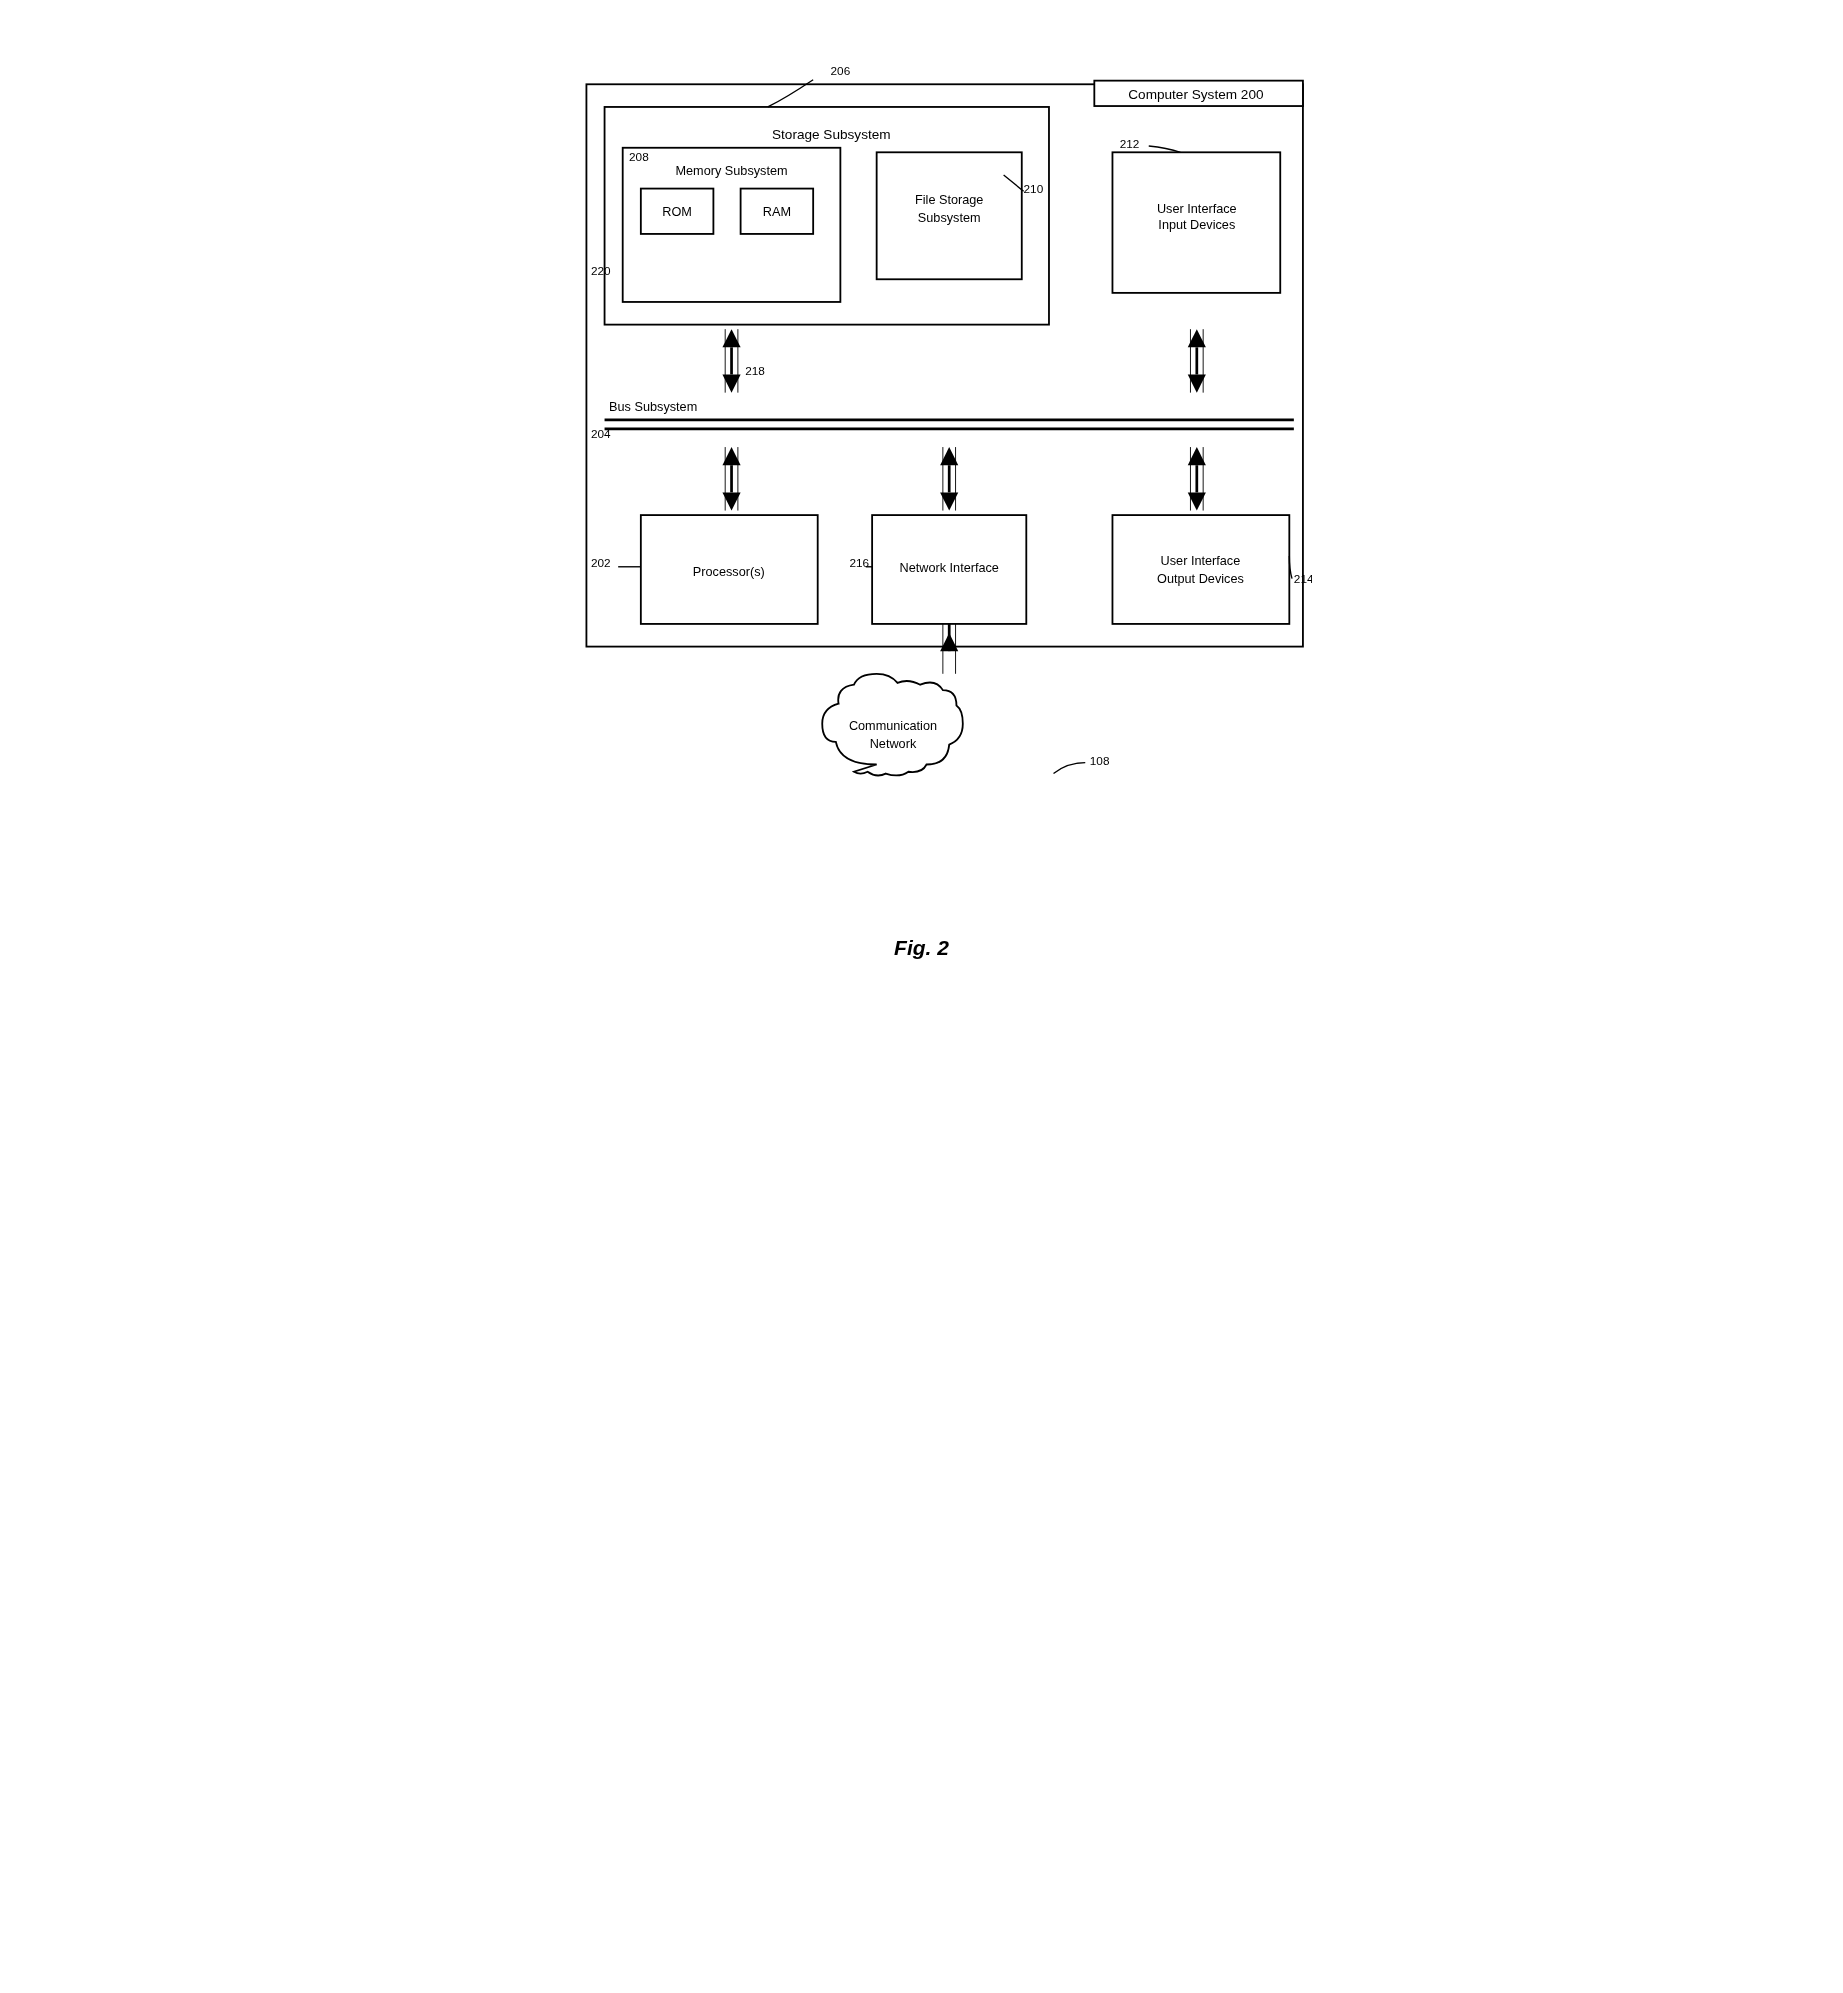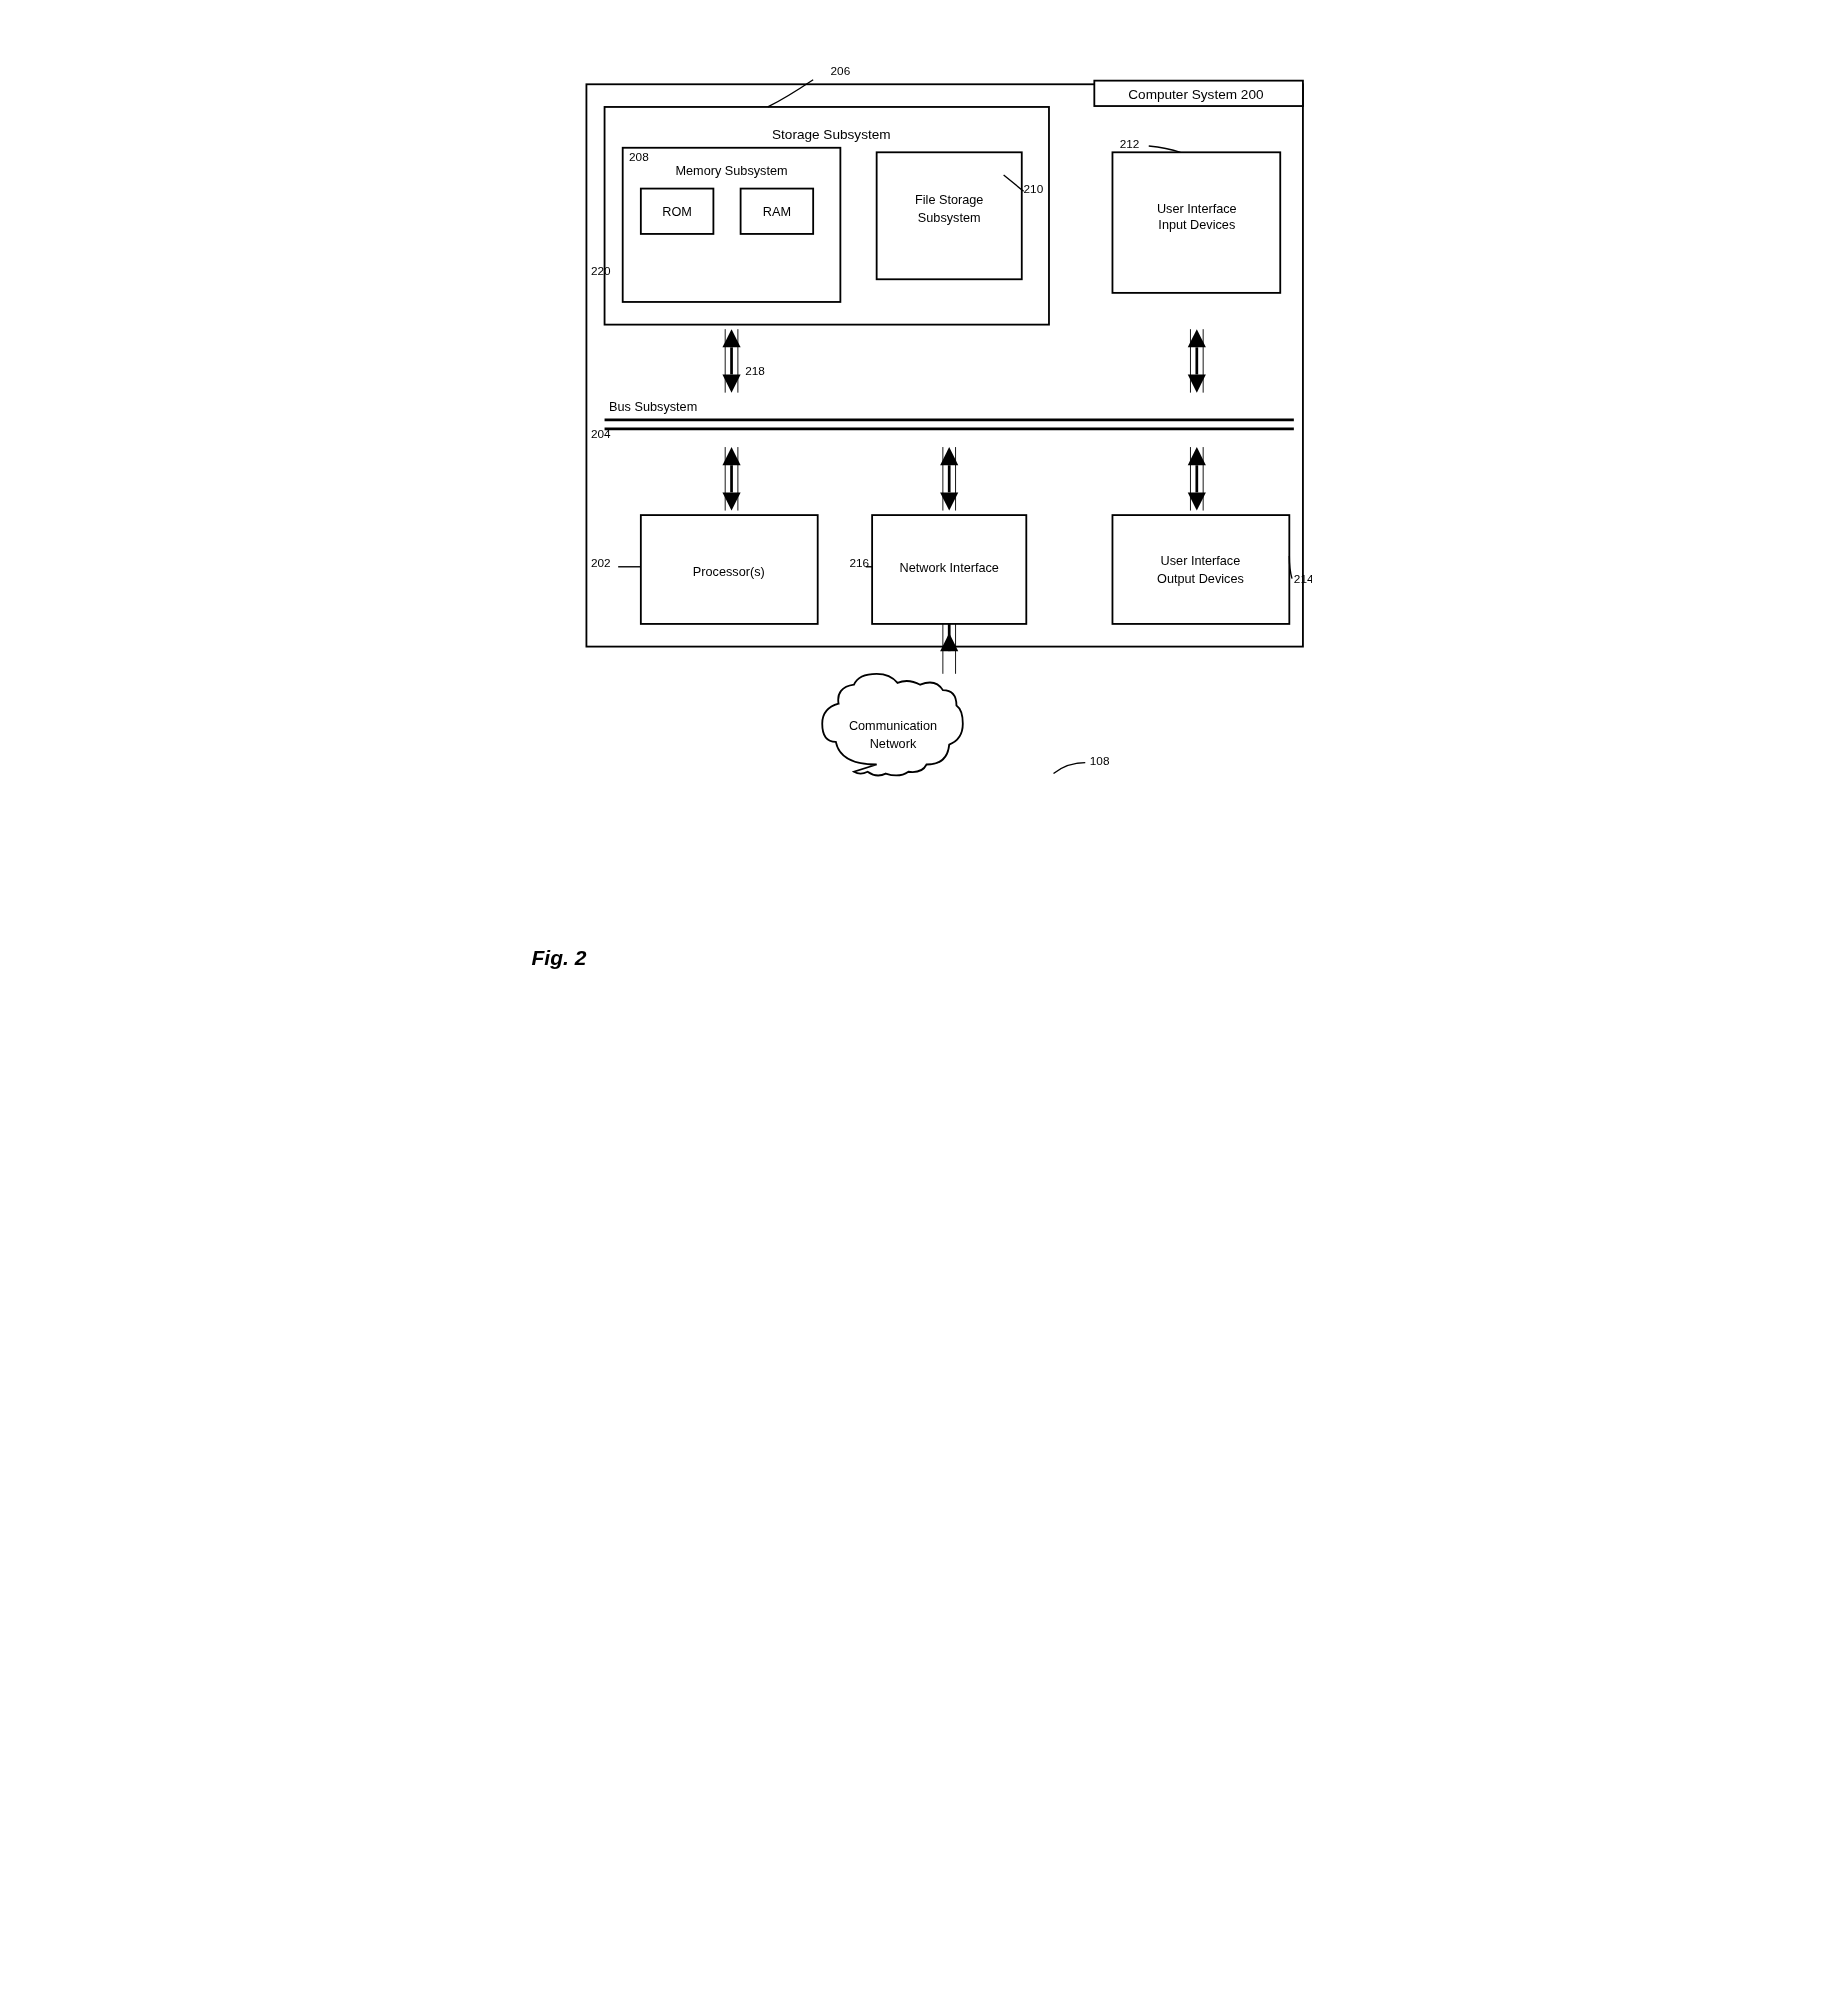--- a/index.html
+++ b/index.html
@@ -18,25 +18,25 @@
       padding: 28.5px 38px 38px 38px;
     }
 
     
     .diagram-svg {
       width: 100%;
     }
 
     
     .fig-label {
-      text-align: left;
+      text-align: center;
       font-size: 21px;
       font-weight: bold;
       font-style: italic;
-      margin-top: 25px;
+      margin-top: 15px;
     }
 
     
   </style>
 </head>
 <body>
 
 <div class="page-container">
 
   <svg class="diagram-svg" viewBox="0 0 860 960" xmlns="http://www.w3.org/2000/svg">

